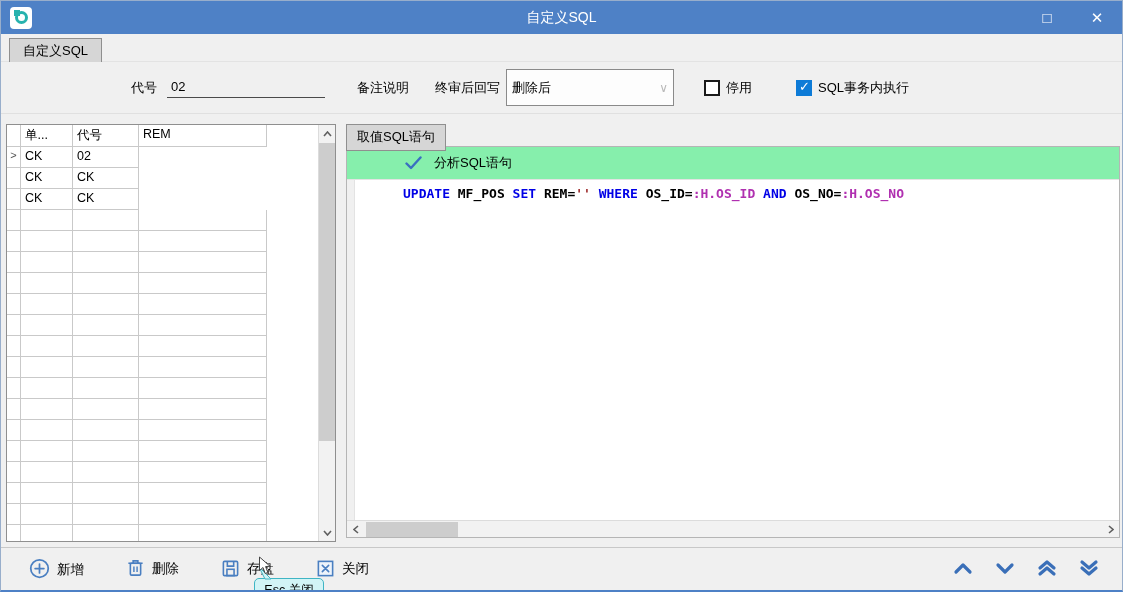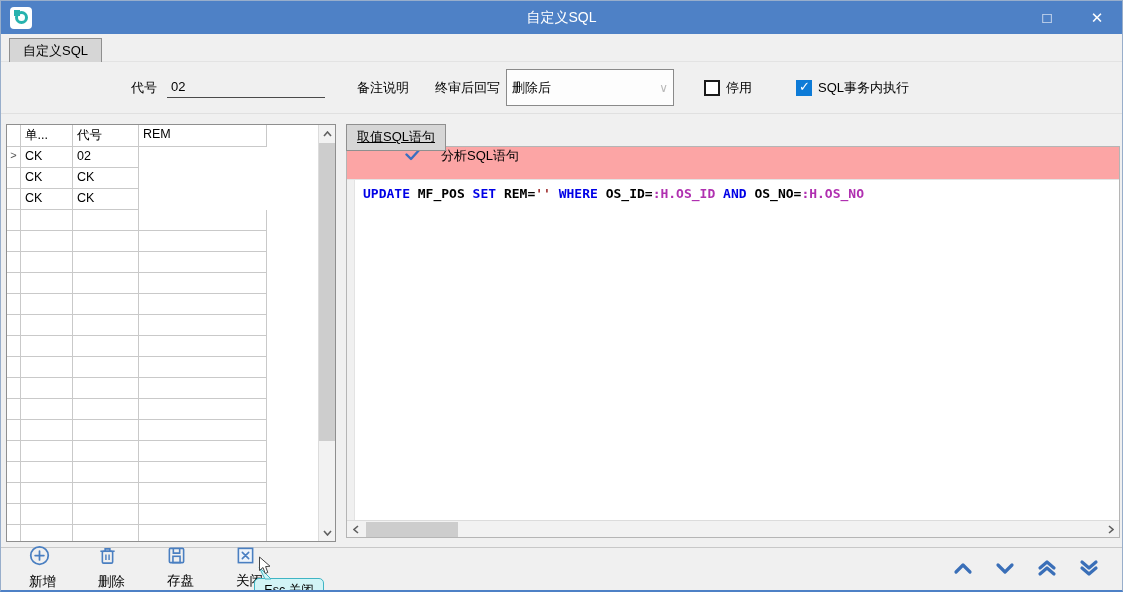--- a/index.html
+++ b/index.html
@@ -55,40 +55,40 @@
   
   .vscroll { width:17px; background:#f2f2f2; border-left:1px solid #dcdcdc; display:flex; flex-direction:column; }
   .sb-btn { height:17px; display:flex; align-items:center; justify-content:center; color:#606060; }
   .sb-btn svg { display:block; }
   .vthumb { margin-top:1px; height:298px; background:#cdcdcd; }
   .vspace { flex:1; }
 
   
   .right-panel { position:absolute; left:345px; top:123px; width:774px; height:414px; }
   .sql-tab { display:inline-block; padding:3px 10px 4px; background:#d6d6d6; border:1px solid #8f8f8f;
-             font-size:13px; position:relative; z-index:2;text-decoration:underline; }
+             font-size:13px; position:relative; z-index:2; }
   .sql-body { position:absolute; left:0; top:22px; right:0; bottom:0; border:1px solid #b5b5b5;
               background:#fff; display:flex; flex-direction:column; }
-  .analyze-bar { height:33px; background:#fca5a5; border-bottom:1px solid #e3e3e3;
-                 display:flex; padding-left:58px; gap:19px; }
+  .analyze-bar { height:33px; background:#86efac; border-bottom:1px solid #e3e3e3;
+                 display:flex; align-items:center; padding-left:58px; gap:12px; }
   .analyze-bar .txt { font-size:13px; }
   .editor { flex:1; display:flex; background:#fff; overflow:hidden; }
   .gutter { width:8px; background:#f0f0f0; border-right:1px solid #e3e3e3; }
   .code { padding:6px 8px; font-family:"DejaVu Sans Mono","Liberation Mono",monospace;
-          font-size:13px; font-weight:bold; white-space:pre; }
+          font-size:13px; font-weight:bold; white-space:pre;margin-left:40px; }
   
   .hscroll { height:17px; background:#f2f2f2; border-top:1px solid #dcdcdc; display:flex; align-items:center; }
   .hs-btn { width:17px; height:100%; display:flex; align-items:center; justify-content:center; color:#606060; }
   .hthumb { width:92px; height:15px; background:#cdcdcd; margin-left:2px; }
   .hspace { flex:1; }
 
   
   .bottombar { position:absolute; left:0; top:546px; right:0; height:41px; background:#f0f0f0;
                border-top:1px solid #c8c8c8; display:flex; align-items:center; padding-left:28px; }
-  .tb-btn { display:flex; align-items:flex-start; gap:7px; margin-right:42px; font-size:13.5px; cursor:default;flex-direction:column; }
+  .tb-btn { display:flex; align-items:flex-end; gap:7px; margin-right:42px; font-size:13.5px; cursor:default; }
   .tb-btn svg { display:block; }
   .nav-group { margin-left:auto; margin-right:22px; display:flex; align-items:center; gap:20px; }
   .nav-btn svg { display:block; }
 
   
   .tooltip { position:absolute; left:253px; top:577px; width:70px; height:24px; background:#d2f4f6;
              border:1px solid #3fb5c4; border-radius:5px; font-size:12.5px; text-align:center;
              padding-top:3px; z-index:5; }
   .tooltip-tail { position:absolute; left:256px; top:565px; z-index:6; }
   .cursor { position:absolute; left:257px; top:555px; z-index:7; }

